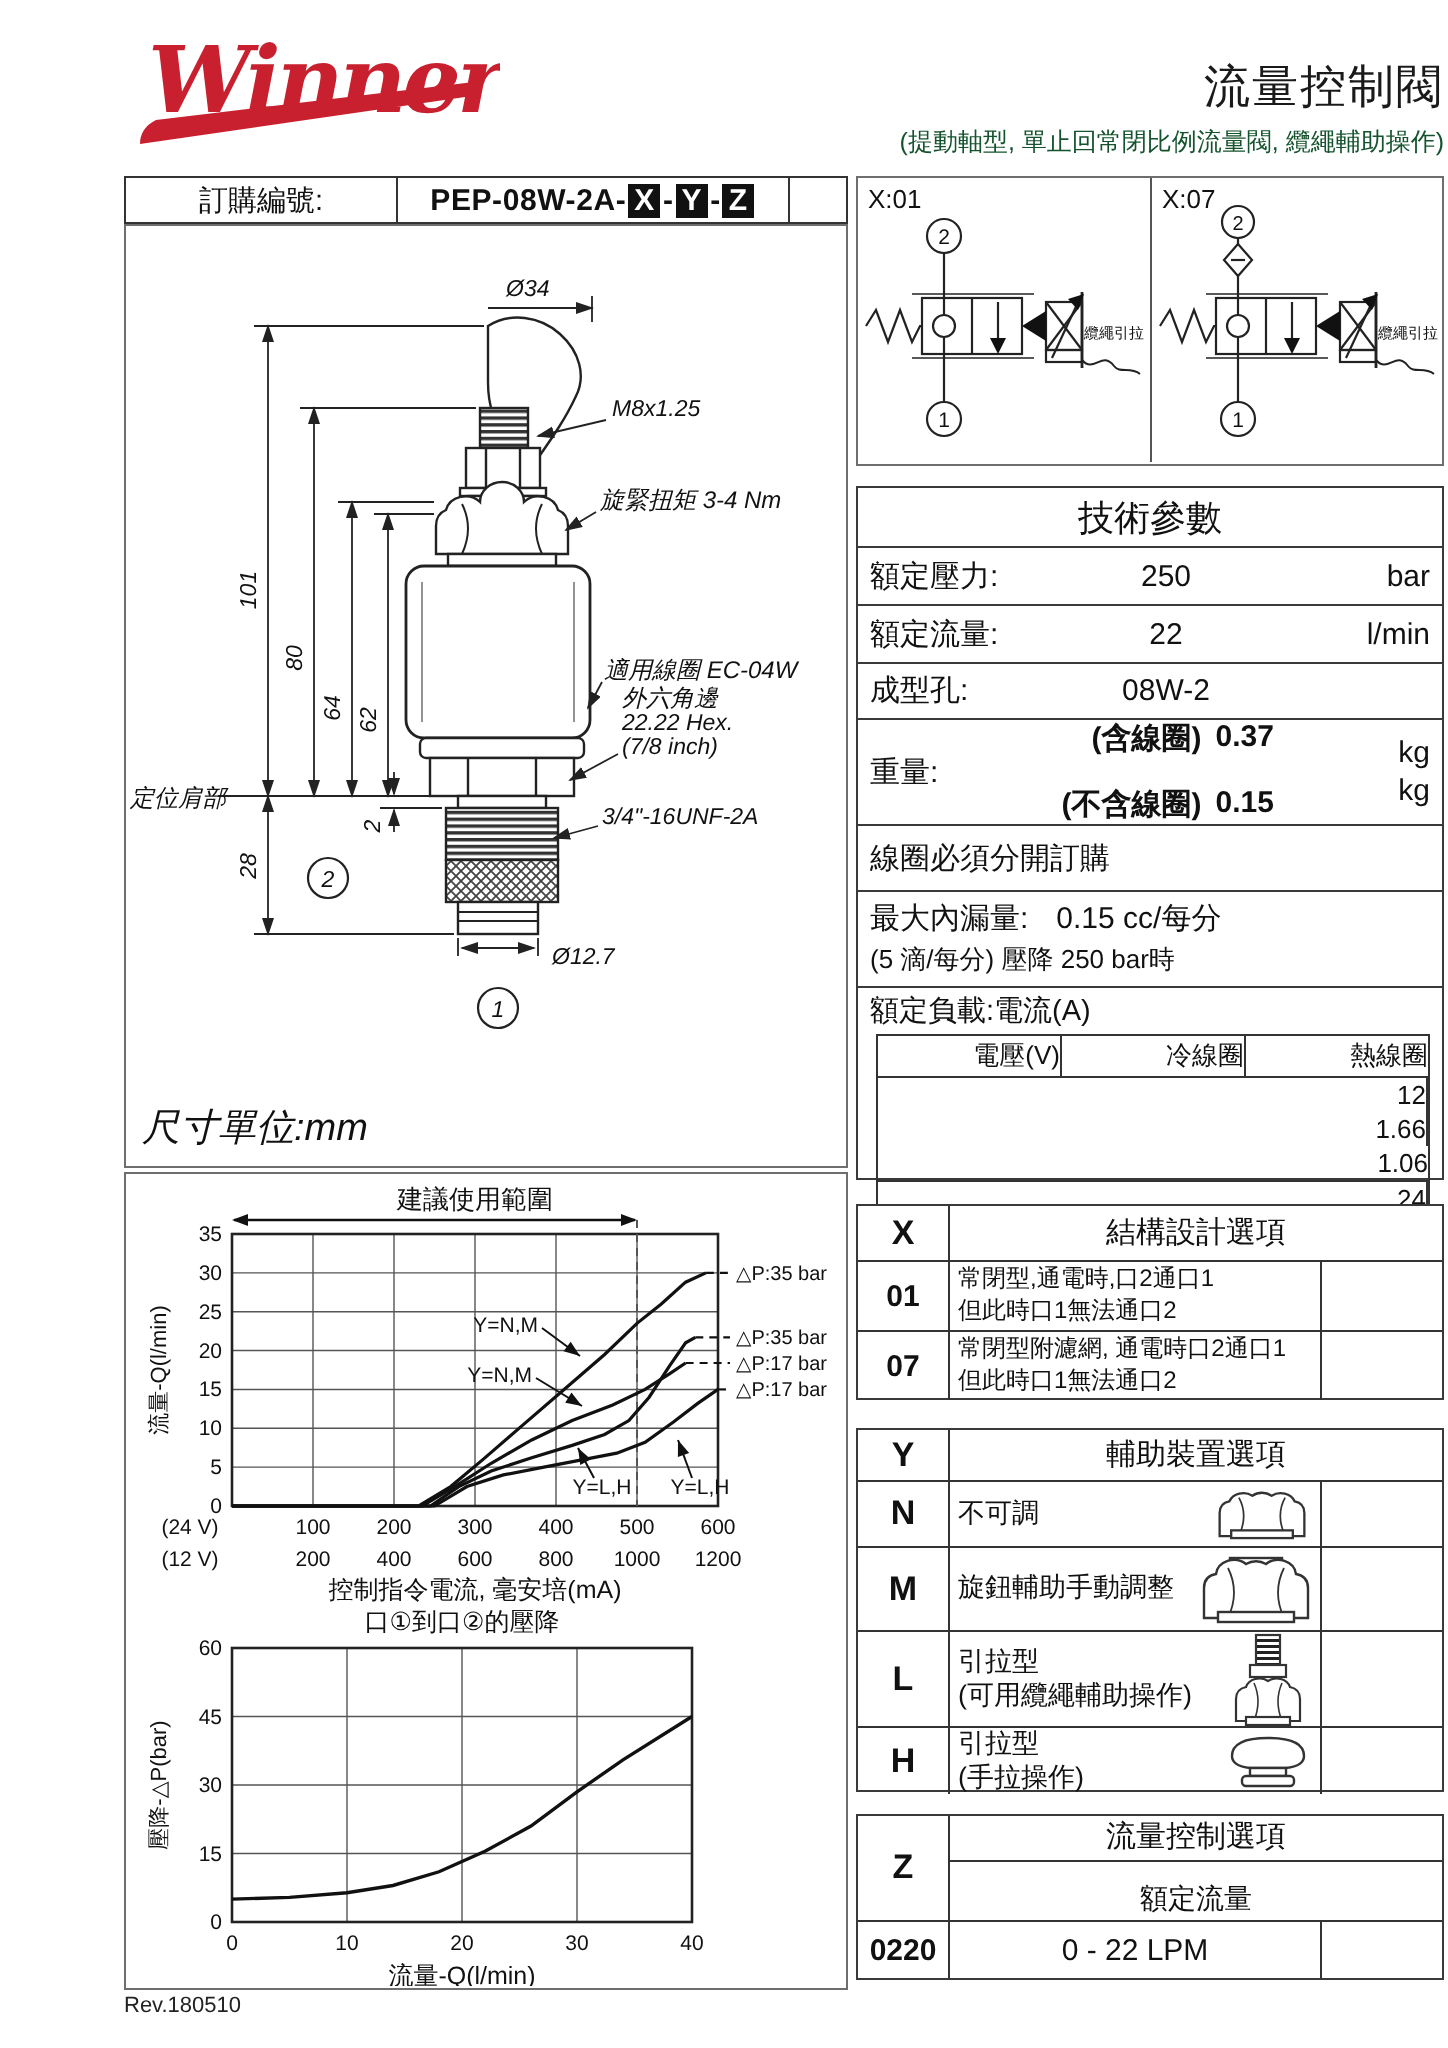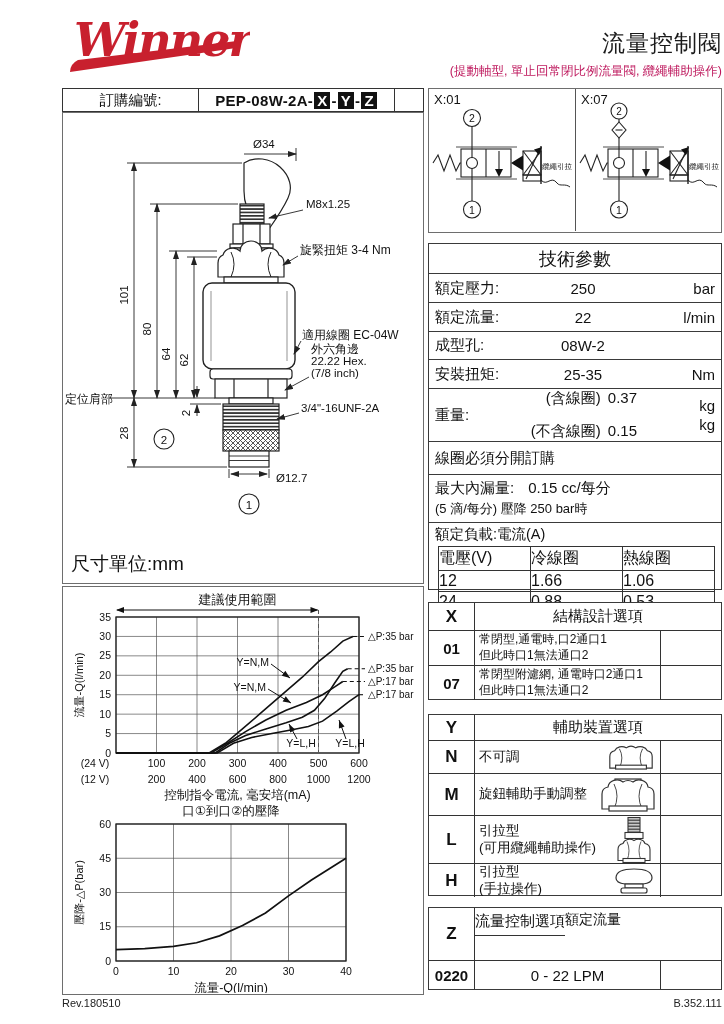--- a/index.html
+++ b/index.html
@@ -3,65 +3,65 @@
 <meta charset="utf-8">
 <style>
   html,body{margin:0;padding:0;background:#fff;}
   body{font-family:"Liberation Sans","DejaVu Sans",sans-serif;color:#111;}
   .page{position:relative;width:724px;height:1024px;background:#fff;overflow:hidden;}
   .abs{position:absolute;}
   svg{font-family:inherit;display:block;}
   
   .titleblock{position:absolute;left:300px;top:28px;width:422px;text-align:right;}
   .maintitle{font-size:23px;letter-spacing:1px;color:#1a1a1a;}
-  .subtitle{font-size:12.5px;margin-top:4px;color:#be185d;}
+  .subtitle{font-size:12.5px;margin-top:4px;color:#14532d;}
   
   .order{position:absolute;left:62px;top:88px;width:362px;height:24px;display:flex;border:1.5px solid #333;box-sizing:border-box;background:#fff;}
   .oc{display:flex;align-items:center;justify-content:center;box-sizing:border-box;height:100%;}
   .oc.lab{width:136px;border-right:1.5px solid #333;font-size:14.5px;}
   .oc.code{width:196px;border-right:1.5px solid #333;font-size:15px;font-weight:700;letter-spacing:.3px;}
   .oc.end{flex:1;}
   .cb{background:#111;color:#fff;padding:0 3px;margin:0 1px;font-weight:700;}
   
   .gbox{position:absolute;border:1.5px solid #6e6e6e;box-sizing:border-box;background:#fff;}
   .dbox{position:absolute;border:1.5px solid #3a3a3a;box-sizing:border-box;background:#fff;}
   .unitnote{position:absolute;left:8px;bottom:6px;font-size:19px;}
   
   .sympanel{position:absolute;top:0;height:142px;}
   .sympanel.right{border-left:1px solid #555;}
   
   .trow{display:flex;align-items:center;box-sizing:border-box;padding:12px 6px;border-top:1px solid #3a3a3a;font-size:15px;}
   .thead{display:flex;align-items:center;justify-content:center;font-size:18px;height:29px;box-sizing:border-box;}
   .tl{width:92px;text-align:left;white-space:nowrap;}
   .tv{flex:1;text-align:center;padding-right:26px;}
   .tu{width:50px;text-align:right;}
-  .wmid{flex:1;display:flex;flex-direction:column;gap:14px;}
+  .wmid{flex:1;display:flex;flex-direction:column;gap:14px;font-weight:bold;}
   .wl{display:flex;justify-content:flex-end;gap:7px;padding-right:28px;}
   .tu2{width:50px;text-align:right;display:flex;flex-direction:column;gap:2px;}
   .leakline{display:flex;gap:14px;align-items:flex-end;}
   .note2{font-size:13px;}
   .ctab{margin:2px 3px 0 3px;border:1px solid #333;}
-  .ctr{display:flex;text-align:left;font-size:16px;}
+  .ctr{display:flex;text-align:right;font-size:13px;}
   .ctr>div{flex:1;border-right:1px solid #333;padding:1px 0;}
   .ctr>div:last-child{border-right:none;}
-  .ctr+.ctr{border-top:1px solid #333;}
+  .ctr+.ctr{border-top:1px solid #333;flex-direction:column;}
   
   .opt-head{display:flex;box-sizing:border-box;border-bottom:1.5px solid #333;}
   .kc{width:46px;display:flex;align-items:center;justify-content:center;font-weight:700;font-size:17px;border-right:1.5px solid #333;box-sizing:border-box;}
   .tt{flex:1;display:flex;align-items:center;justify-content:center;font-size:15px;}
   .orow{display:flex;box-sizing:border-box;border-top:1.5px solid #333;}
   .orow.nb{border-top:none;}
   .xt{width:186px;box-sizing:border-box;padding:2px 4px;font-size:12px;line-height:1.3;display:flex;flex-direction:column;justify-content:center;border-right:1px solid #333;}
   .yt{width:186px;box-sizing:border-box;padding:2px 4px;font-size:13.5px;line-height:1.25;display:flex;flex-direction:column;justify-content:center;border-right:1px solid #333;position:relative;}
   .ec{flex:1;}
   .icn{position:absolute;right:3px;top:50%;transform:translateY(-50%);}
   
   .zwrap{display:flex;}
   .zleft{width:46px;border-right:1.5px solid #333;display:flex;align-items:center;justify-content:center;font-weight:700;font-size:17px;box-sizing:border-box;}
-  .zright{flex:1;display:flex;flex-direction:row;}
+  .zright{flex:1;display:flex;flex-direction:column;gap:10px;}
   .zr1{height:28px;display:flex;align-items:center;justify-content:center;font-size:15px;border-bottom:1px solid #333;box-sizing:border-box;}
   .zr2{height:24px;display:flex;align-items:center;justify-content:center;font-size:14px;box-sizing:border-box;}
   .zdata{display:flex;border-top:1.5px solid #333;height:29px;box-sizing:border-box;}
   .zc{width:46px;display:flex;align-items:center;justify-content:center;font-weight:700;font-size:15px;border-right:1.5px solid #333;box-sizing:border-box;}
   .zv{width:186px;display:flex;align-items:center;justify-content:center;font-size:15px;border-right:1px solid #333;box-sizing:border-box;}
   .footer{position:absolute;top:997px;font-size:11px;color:#222;}
 </style>
 </head>
 <body>
 
@@ -84,21 +84,21 @@
       <span>PEP-08W-2A-</span>
         <span class="cb">X</span>
         <span>-</span>
         <span class="cb">Y</span>
         <span>-</span>
         <span class="cb">Z</span>
     </div>
     <div class="oc end"></div>
   </div>
 
-  <div class="gbox" style="left:62px;top:112px;width:362px;height:472px;">
+  <div class="gbox" style="left:62px;top:112px;width:362px;height:472px;font-style:italic;">
     <svg width="359" height="442" viewBox="0 0 359 442">
       <defs>
         <marker id="arr" markerWidth="9" markerHeight="8" refX="8" refY="3" orient="auto-start-reverse" markerUnits="userSpaceOnUse">
           <path d="M0,0 L9,3 L0,6 Z" fill="#222"></path>
         </marker>
         <pattern id="pThread" width="6" height="3.4" patternUnits="userSpaceOnUse">
           <rect width="6" height="3.4" fill="#fff"></rect>
             <rect width="6" height="1.7" fill="#333"></rect>
         </pattern>
         <pattern id="pKnurl" width="5" height="5" patternUnits="userSpaceOnUse">
@@ -279,25 +279,20 @@
     </div>
     <div class="trow" style="height:29px;">
       <div class="tl">額定流量:</div>
       <div class="tv">22</div>
       <div class="tu">l/min</div>
     </div>
     <div class="trow" style="height:28px;">
       <div class="tl">成型孔:</div>
       <div class="tv">08W-2</div>
       <div class="tu"></div>
-    </div>
-    <div class="trow" style="height:29px;">
-      <div class="tl">安裝扭矩:</div>
-      <div class="tv">25-35</div>
-      <div class="tu">Nm</div>
     </div>
     <div class="trow" style="height:53px;">
       <div class="tl">重量:</div>
       <div class="wmid">
         <div class="wl">
             <span>(含線圈)</span>
             <span>0.37</span>
           </div>
         <div class="wl">
             <span>(不含線圈)</span>
@@ -556,15 +551,14 @@
       </div>
     </div>
     <div class="zdata">
       <div class="zc">0220</div>
       <div class="zv">0 - 22 LPM</div>
       <div class="ec"></div>
     </div>
   </div>
 
   <div class="footer" style="left:62px;">Rev.180510</div>
-  <div class="footer" style="left:428px;width:294px;text-align:right;">B.352.111</div>
 
 </div>
 
 </body></html>

